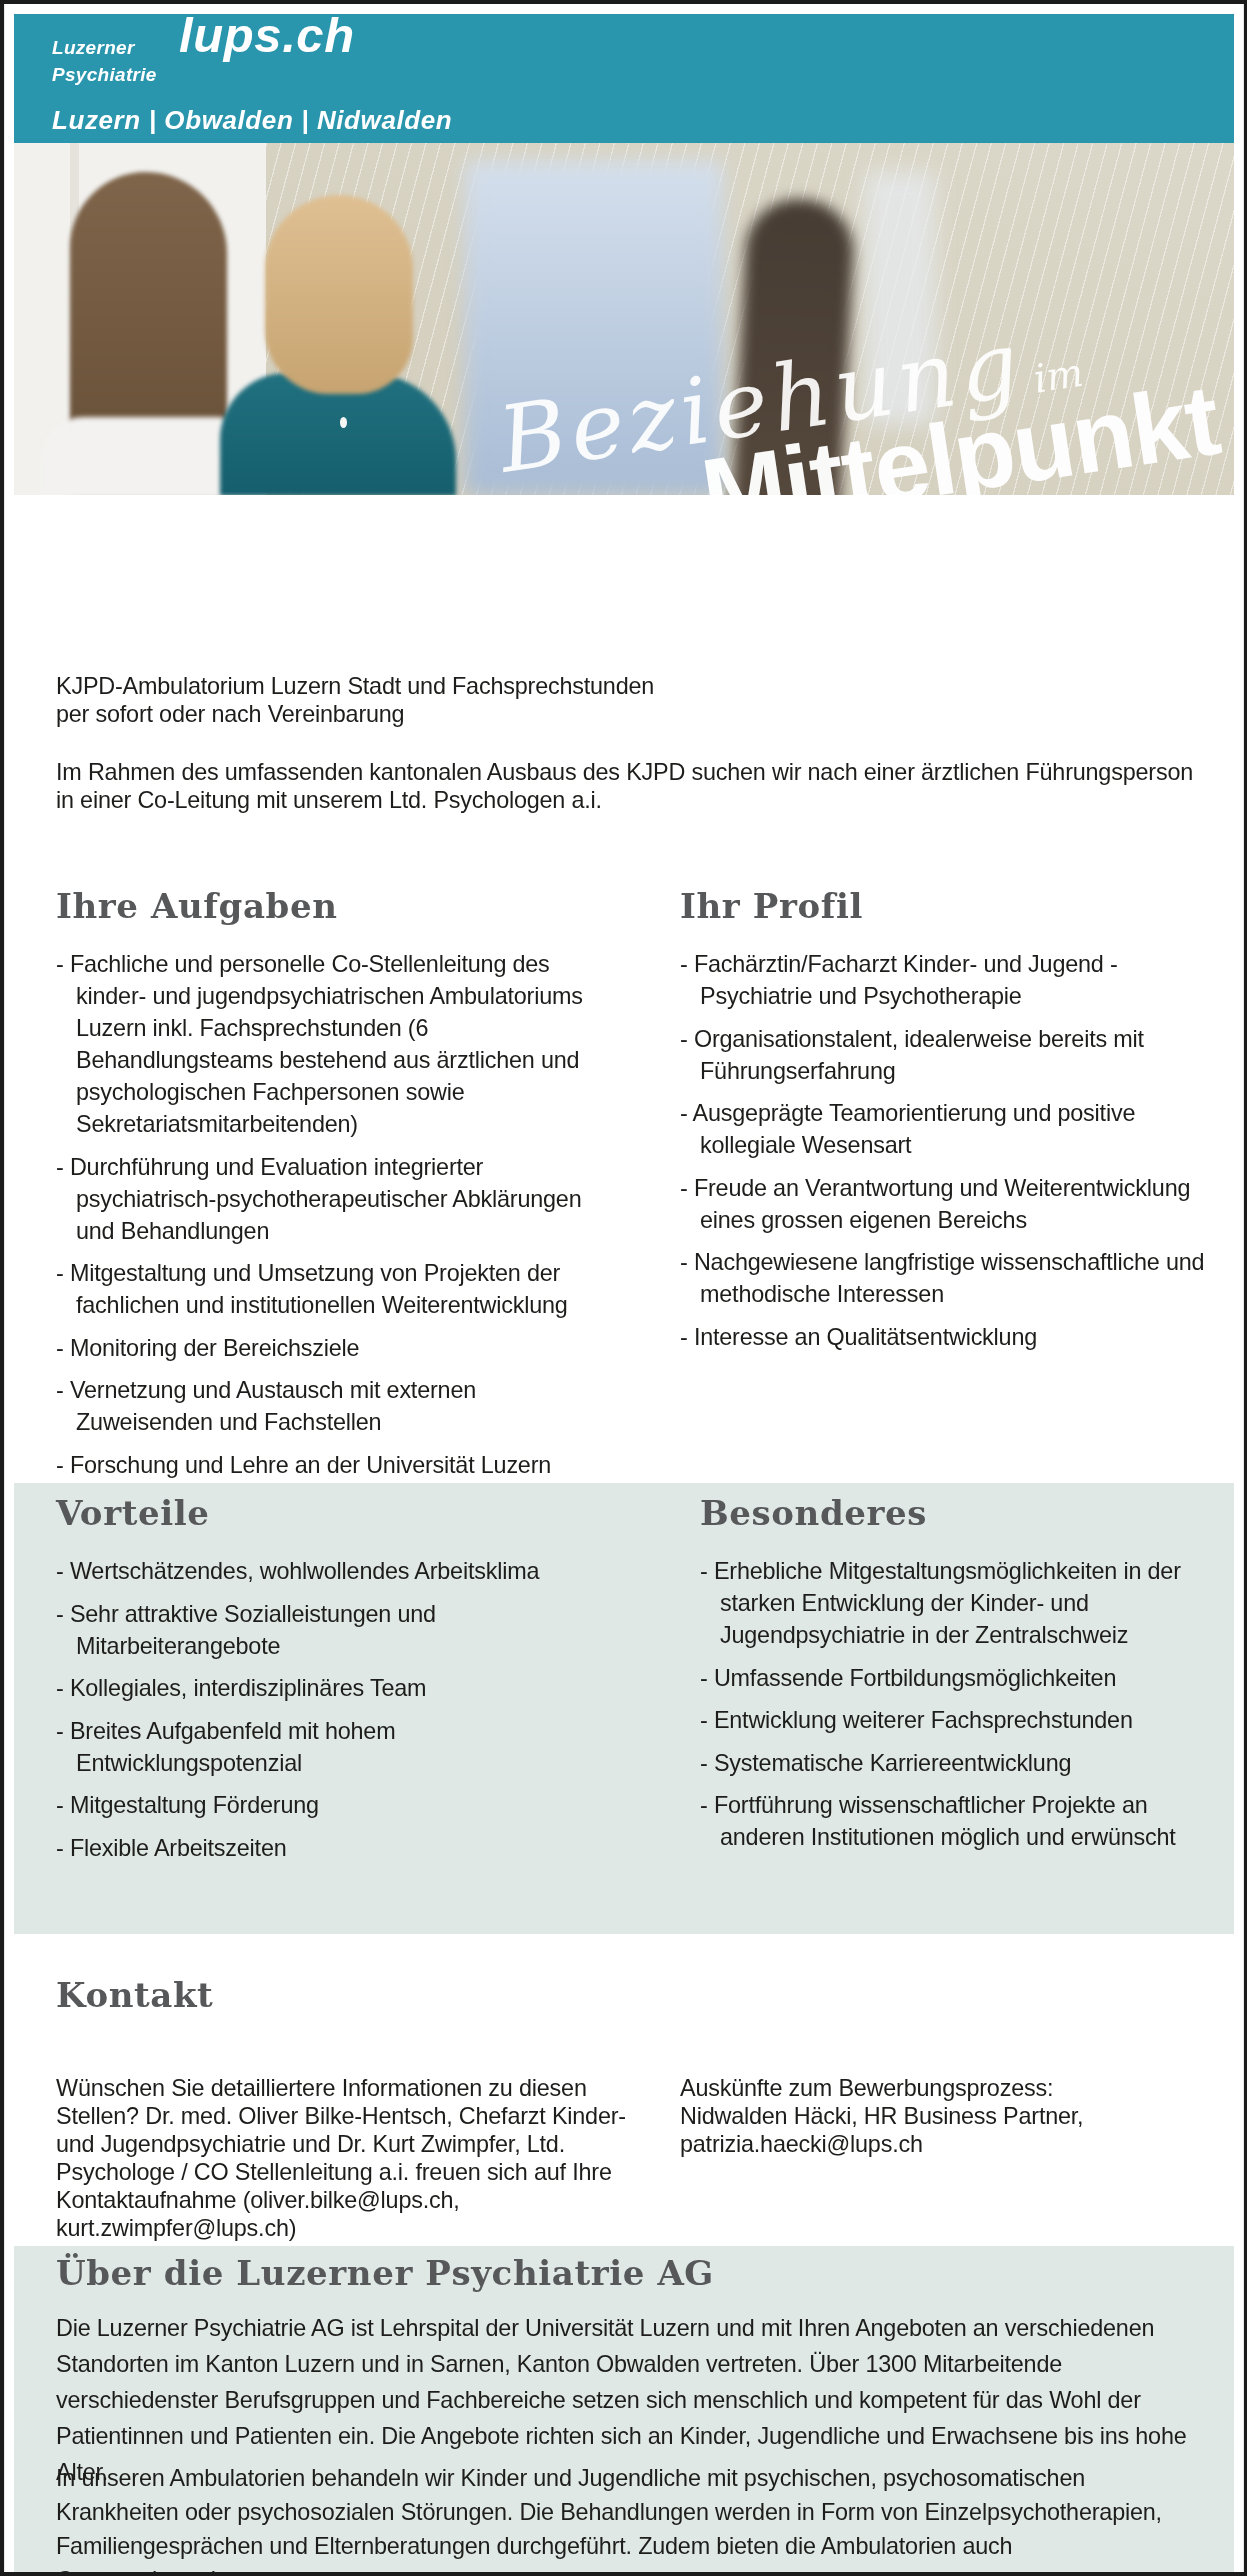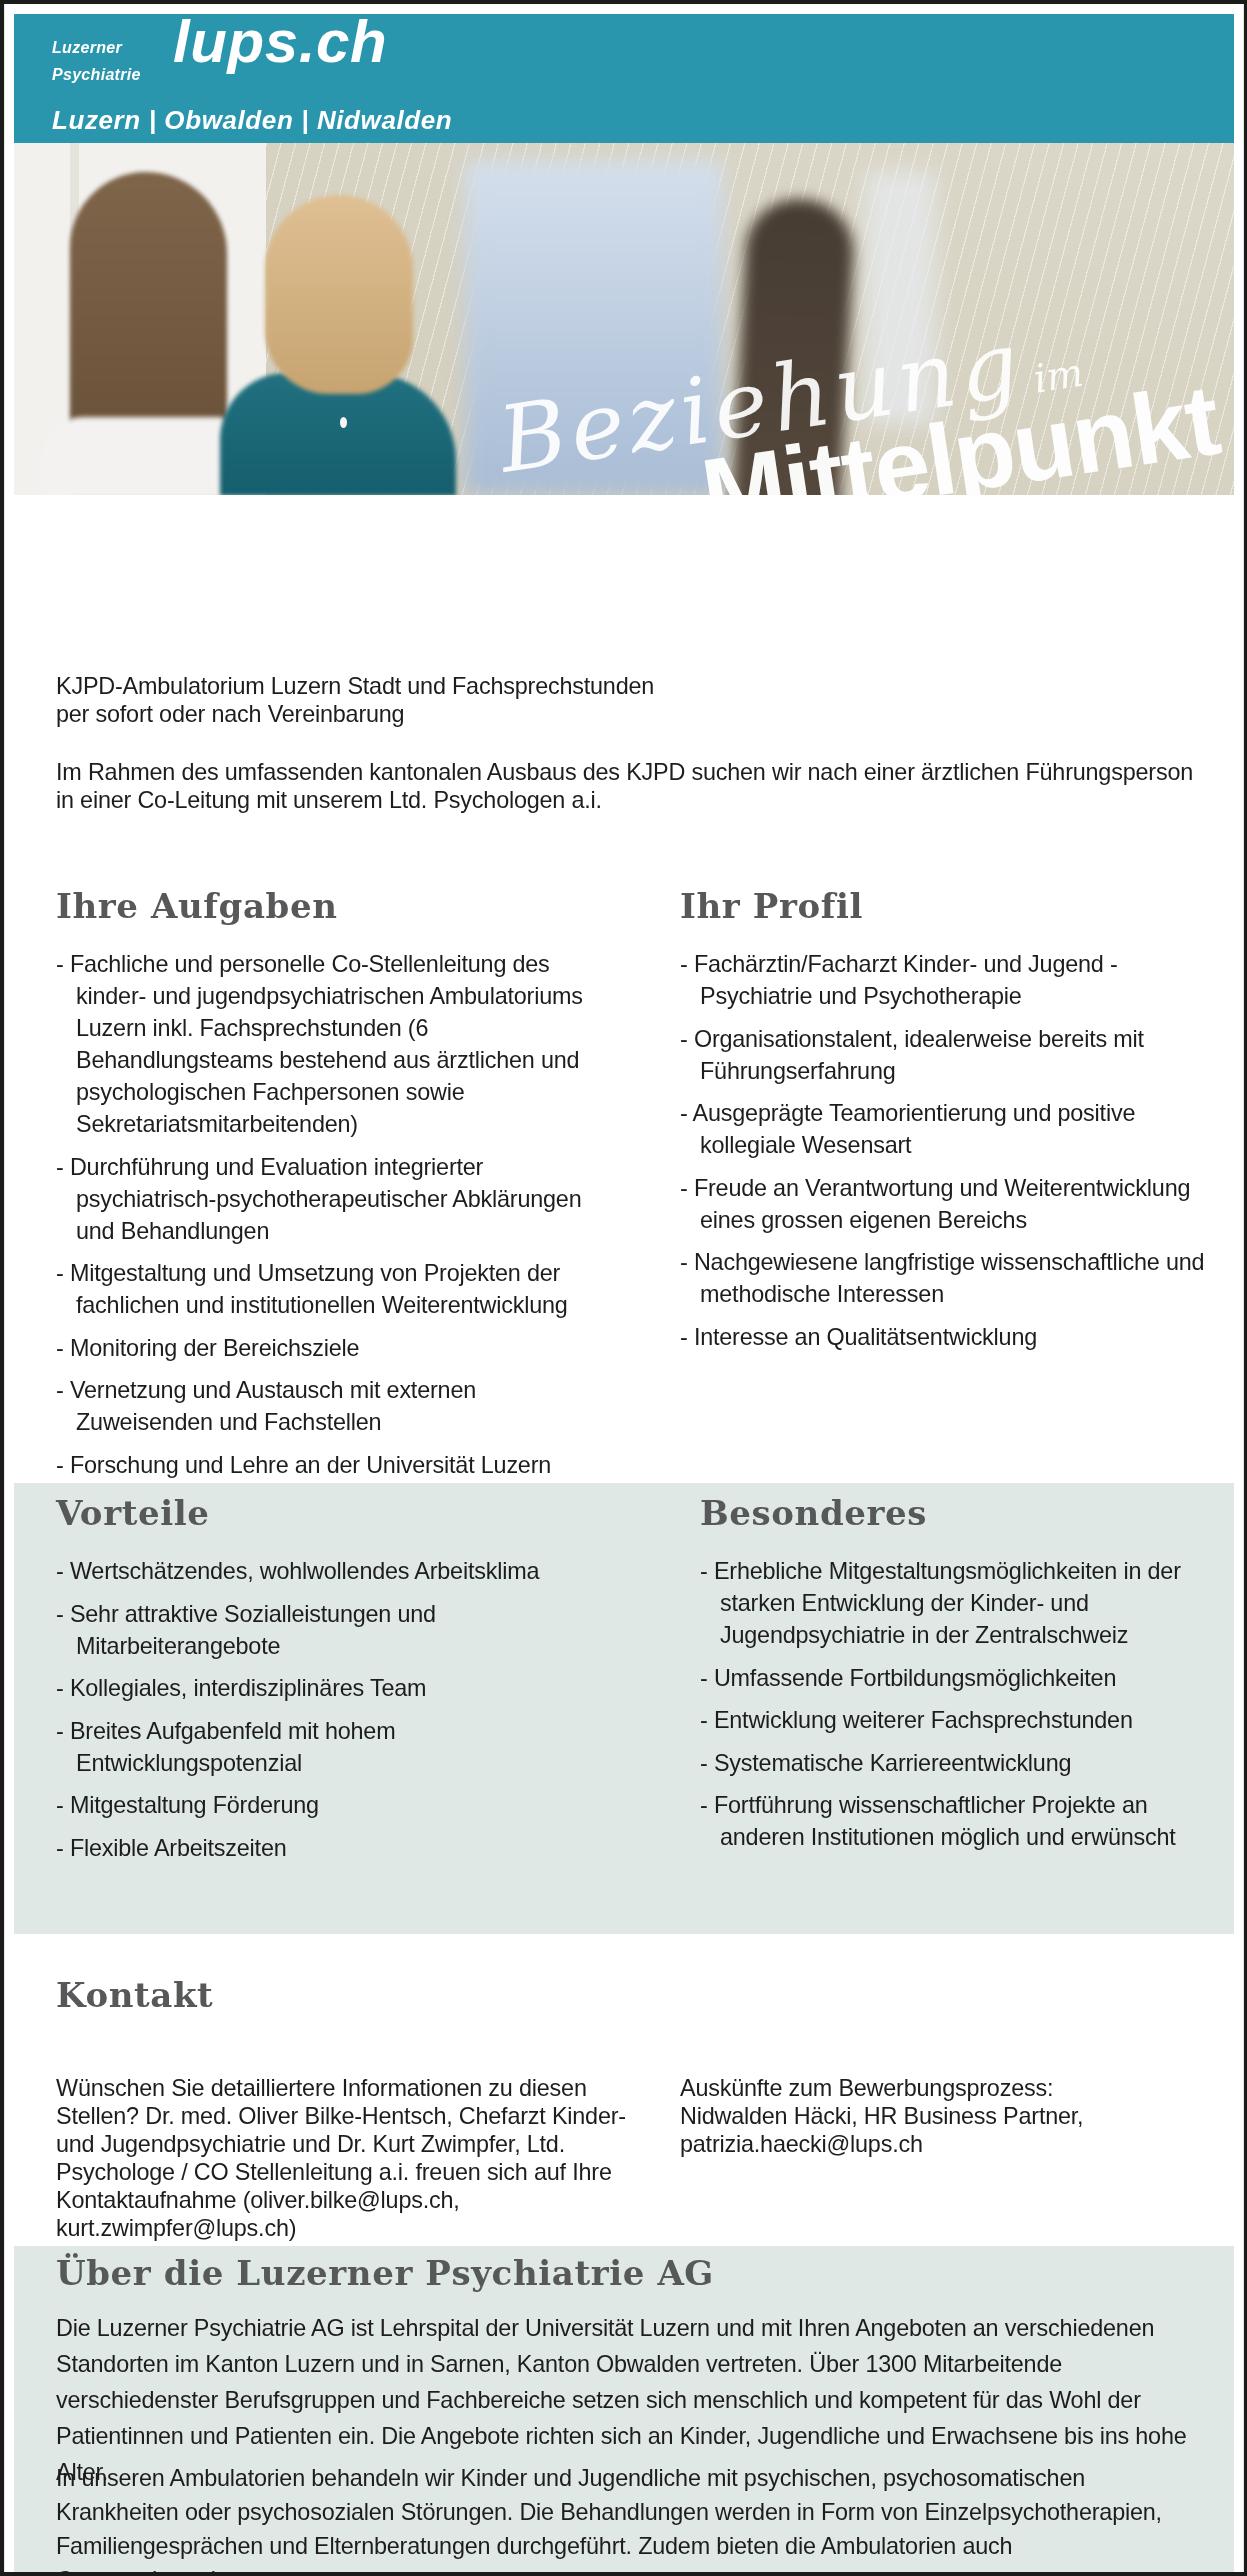--- a/index.html
+++ b/index.html
@@ -11,22 +11,22 @@
   }
   *{margin:0;padding:0;box-sizing:border-box}
   html,body{background:#ffffff}
   body{font-family:"Liberation Sans",sans-serif;color:var(--text)}
   .page{
     position:relative;width:1248px;height:2576px;background:#fff;
     box-shadow:inset 0 0 0 4.1px #1b1b1b;overflow:hidden;
   }
   
   .banner{position:absolute;left:14px;top:13.5px;width:1220px;height:130px;background:var(--teal);color:#fff;overflow:hidden}
-  .logo-small{position:absolute;left:38px;top:20px;font-size:16px;line-height:27.5px;font-style:italic;font-weight:bold;letter-spacing:0.3px}
-  .logo-big{position:absolute;left:159px;top:-7px;font-size:60px;font-style:italic;font-weight:bold;letter-spacing:0.6px}
+  .logo-small{position:absolute;left:38px;top:20px;font-size:19px;line-height:27.5px;font-style:italic;font-weight:bold;letter-spacing:0.3px}
+  .logo-big{position:absolute;left:165px;top:-7px;font-size:49px;font-style:italic;font-weight:bold;letter-spacing:0.6px}
   .regions{position:absolute;left:38px;top:91px;font-size:26px;font-style:italic;font-weight:bold;letter-spacing:0.6px}
   
   .hero{position:absolute;left:14px;top:143px;width:1220px;height:352px;background:#efeee9;overflow:hidden}
   .wall-right{position:absolute;left:252px;top:0;right:0;bottom:0;
     background:
       repeating-linear-gradient(105deg, rgba(255,255,255,.45) 0 1.2px, rgba(255,255,255,0) 1.2px 14px),
       linear-gradient(to top right,#d2cdbc,#dcd8c9);}
   .wall-left{position:absolute;left:0;top:0;width:264px;bottom:0;background:#f2f1ee;border-right:5.9px solid #e0ddd6}
   .door-frame{position:absolute;left:56px;top:0;width:9.4px;bottom:0;background:#e6e3dd}
   .window1{position:absolute;left:451px;top:17.6px;width:258px;height:334px;background:linear-gradient(#d4dfec,#a8bcd5);filter:blur(9.4px);border-radius:5.9px}

